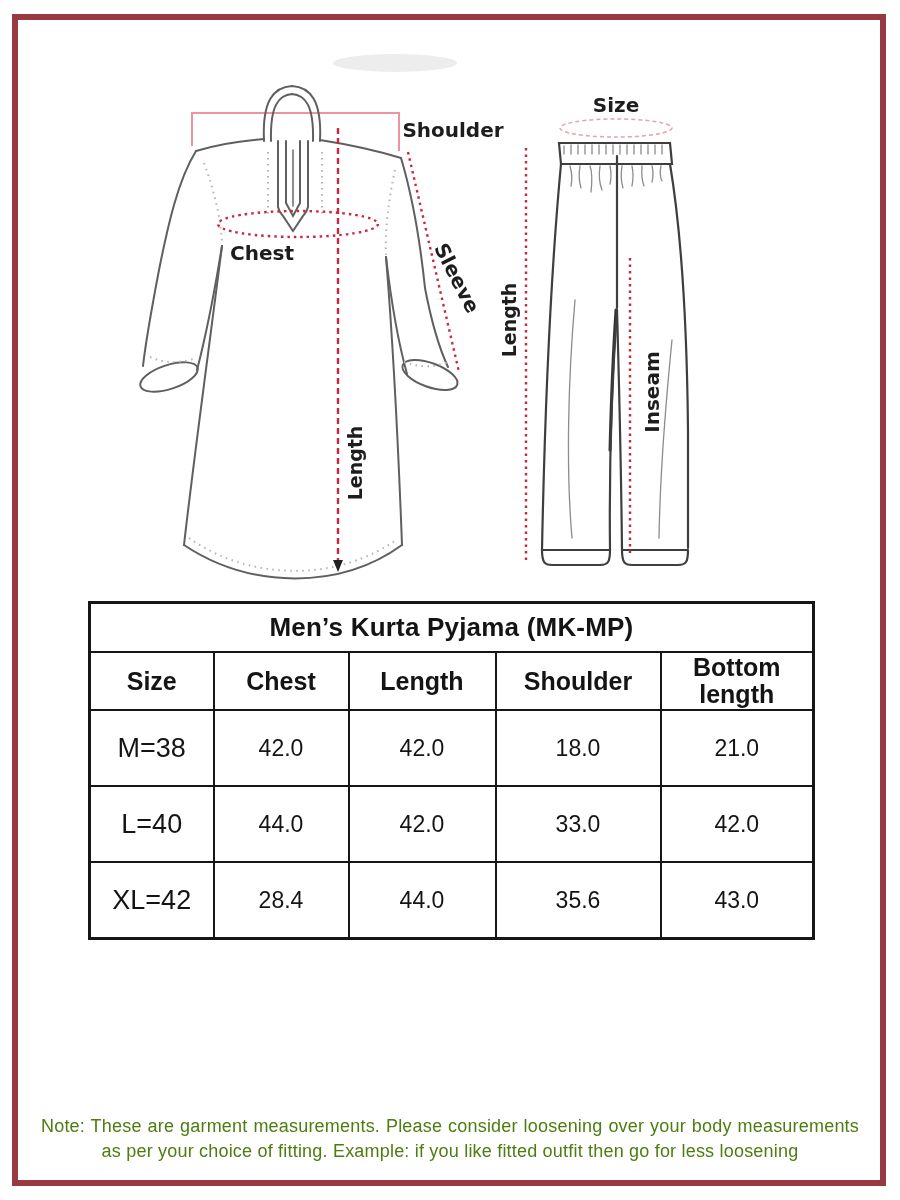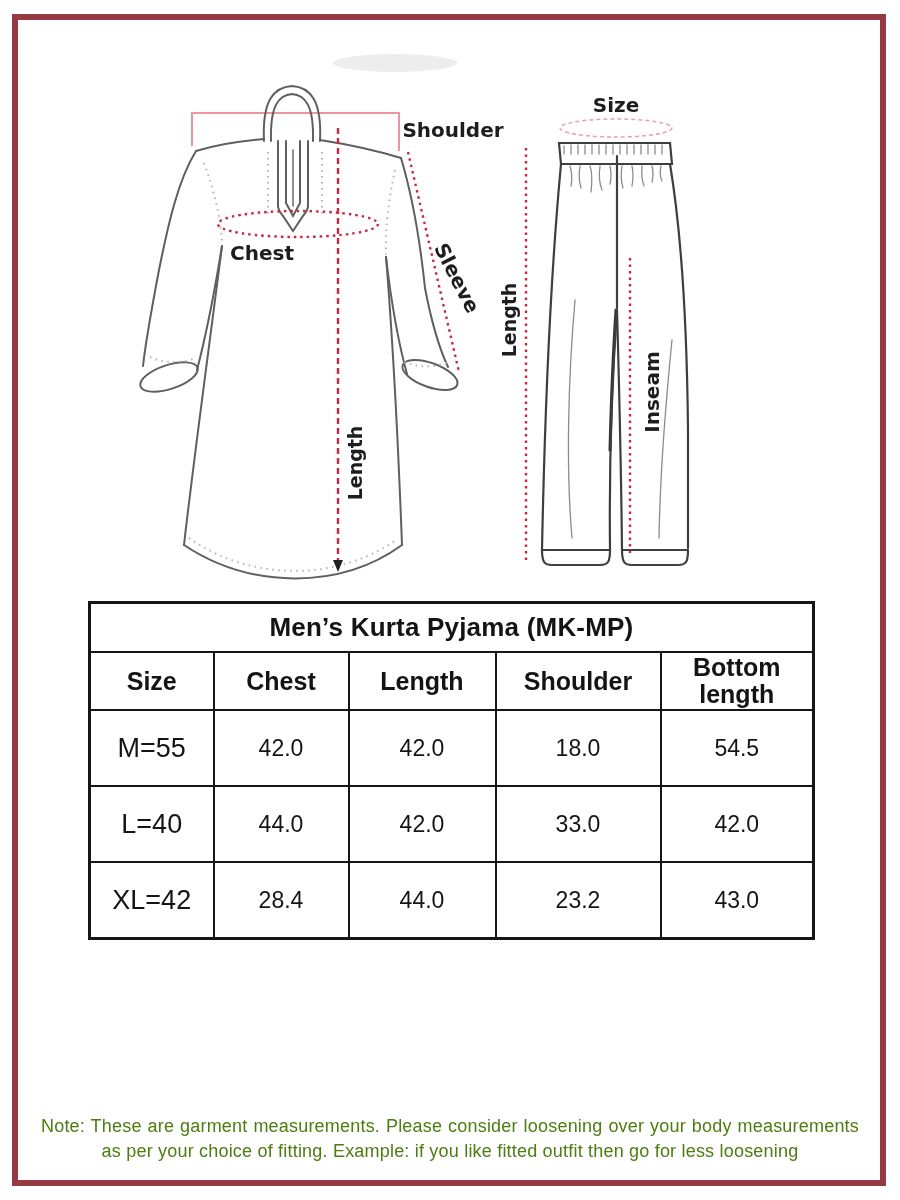--- a/index.html
+++ b/index.html
@@ -145,38 +145,38 @@
           <td colspan="5">Men’s Kurta Pyjama (MK-MP)</td>
         </tr>
         <tr class="r-head">
           <th>Size</th>
           <th>Chest</th>
           <th>Length</th>
           <th>Shoulder</th>
           <th>Bottom length</th>
         </tr>
         <tr class="r-data">
-          <td class="size-cell">M=55</td>
+          <td class="size-cell">M=38</td>
           <td>42.0</td>
           <td>42.0</td>
           <td>18.0</td>
-          <td>54.5</td>
+          <td>21.0</td>
         </tr>
         <tr class="r-data">
           <td class="size-cell">L=40</td>
           <td>44.0</td>
           <td>42.0</td>
           <td>33.0</td>
           <td>42.0</td>
         </tr>
         <tr class="r-data">
           <td class="size-cell">XL=42</td>
           <td>28.4</td>
           <td>44.0</td>
-          <td>23.2</td>
+          <td>35.6</td>
           <td>43.0</td>
         </tr>
       </tbody>
     </table>
   </div>
 
   <div class="note">
     <div class="l1">Note: These are garment measurements. Please consider loosening over your body measurements</div>
     <div class="l2">as per your choice of fitting. Example: if you like fitted outfit then go for less loosening</div>
   </div>

